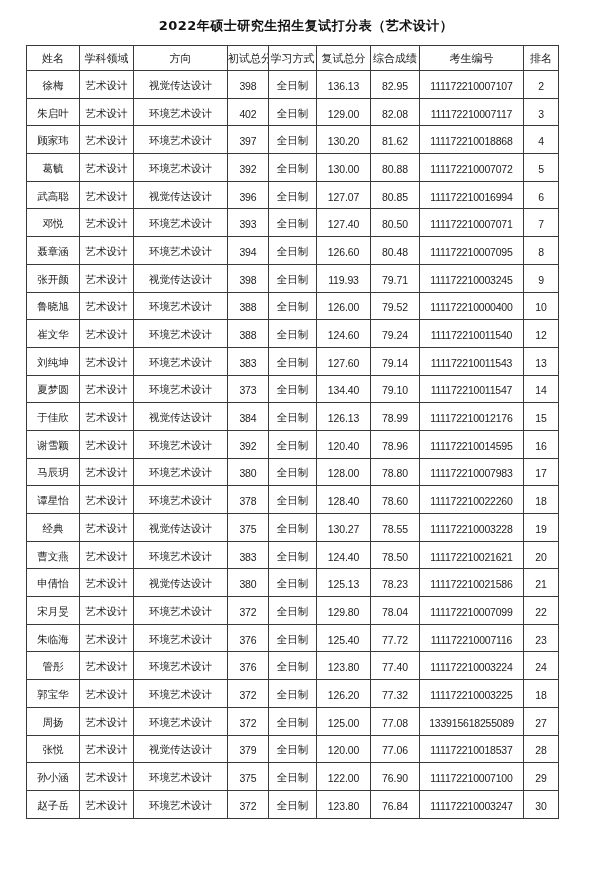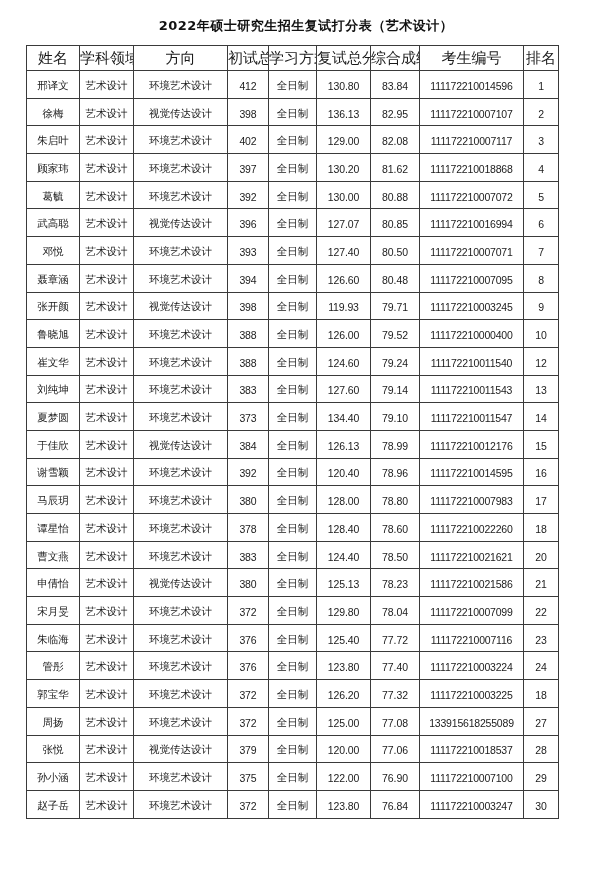--- a/index.html
+++ b/index.html
@@ -42,21 +42,21 @@
       vertical-align: middle;
       padding: 0;
       font-weight: normal;
       font-size: 10.5px;
       white-space: nowrap;
       overflow: hidden;
       color: #1a1a1a;
     }
     table.score-table th {
       height: 24px;
-      font-size: 15px;
+      font-size: 11px;
     }
     table.score-table td {
       height: 23.7px;
       padding-top: 3px;
     }
     table.score-table td.num {
       font-family: "Liberation Sans Narrow", "Liberation Sans", sans-serif;
       font-size: 10.5px;
       letter-spacing: -0.1px;
     }
@@ -91,31 +91,20 @@
       <th>初试总分</th>
       <th>学习方式</th>
       <th>复试总分</th>
       <th>综合成绩</th>
       <th>考生编号</th>
       <th>排名</th>
     </tr>
   </thead>
   <tbody id="table-body">
       <tr>
-        <td>邢译文</td>
-        <td>艺术设计</td>
-        <td>环境艺术设计</td>
-        <td class="num">412</td>
-        <td>全日制</td>
-        <td class="num">130.80</td>
-        <td class="num">83.84</td>
-        <td class="id">111172210014596</td>
-        <td class="num">1</td>
-      </tr>
-      <tr>
         <td>徐梅</td>
         <td>艺术设计</td>
         <td>视觉传达设计</td>
         <td class="num">398</td>
         <td>全日制</td>
         <td class="num">136.13</td>
         <td class="num">82.95</td>
         <td class="id">111172210007107</td>
         <td class="num">2</td>
       </tr>
@@ -278,20 +267,31 @@
         <td>艺术设计</td>
         <td>环境艺术设计</td>
         <td class="num">378</td>
         <td>全日制</td>
         <td class="num">128.40</td>
         <td class="num">78.60</td>
         <td class="id">111172210022260</td>
         <td class="num">18</td>
       </tr>
       <tr>
+        <td>经典</td>
+        <td>艺术设计</td>
+        <td>视觉传达设计</td>
+        <td class="num">375</td>
+        <td>全日制</td>
+        <td class="num">130.27</td>
+        <td class="num">78.55</td>
+        <td class="id">111172210003228</td>
+        <td class="num">19</td>
+      </tr>
+      <tr>
         <td>曹文燕</td>
         <td>艺术设计</td>
         <td>环境艺术设计</td>
         <td class="num">383</td>
         <td>全日制</td>
         <td class="num">124.40</td>
         <td class="num">78.50</td>
         <td class="id">111172210021621</td>
         <td class="num">20</td>
       </tr>

